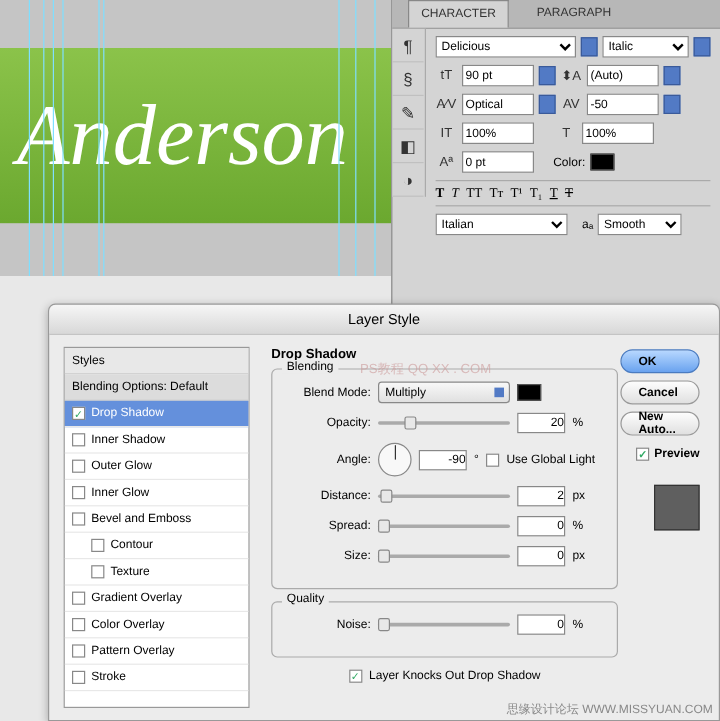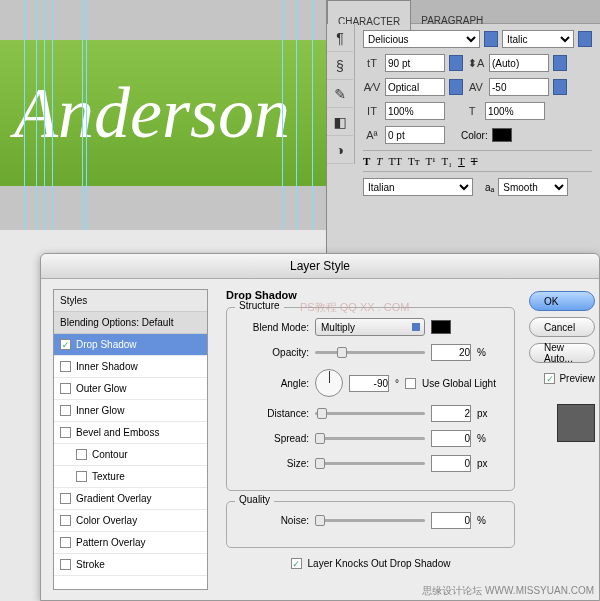--- a/index.html
+++ b/index.html
@@ -5,21 +5,21 @@
 * { box-sizing: border-box; margin: 0; padding: 0; }
 body { font-family: "Lucida Grande", Arial, sans-serif; font-size: 11px; background: #e8e8e8; width: 600px; height: 601px; overflow: hidden; position: relative; }
 
 .canvas-area { position: absolute; top: 0; left: 0; width: 326px; height: 230px; background: #c5c5c5; }
 .green-box { position: absolute; top: 40px; left: 0; width: 326px; height: 146px; background: linear-gradient(#8bc34a, #6ba82f); display: flex; align-items: center; }
 .green-text { color: #fff; font-style: italic; font-size: 72px; font-family: Georgia, serif; padding-left: 14px; }
 .guide { position: absolute; top: 0; bottom: 0; width: 1px; background: #7fdfff; }
 
 .char-panel { position: absolute; top: 0; right: 0; width: 274px; height: 270px; background: #d4d4d4; border-left: 1px solid #888; }
 .char-tabs { background: #b7b7b7; height: 24px; display: flex; border-bottom: 1px solid #999; }
-.char-tab { padding: 15px 10px; font-size: 10px; color: #333; cursor: pointer; }
+.char-tab { padding: 5px 10px; font-size: 10px; color: #333; cursor: pointer; margin-left: 13px; }
 .char-tab.active { background: #d4d4d4; border: 1px solid #888; border-bottom: none; }
 .char-body { padding: 6px 8px; }
 .char-row { display: flex; align-items: center; gap: 4px; margin-bottom: 6px; }
 .char-select { flex: 1; height: 18px; font-size: 10px; border: 1px solid #888; background: #fff; }
 .char-input { width: 60px; height: 18px; border: 1px solid #888; font-size: 10px; padding: 0 2px; }
 .char-icon { width: 18px; height: 18px; display: inline-flex; align-items: center; justify-content: center; font-size: 11px; color: #333; }
 .tool-col { position: absolute; top: 24px; left: 0; width: 28px; background: #d4d4d4; border-right: 1px solid #aaa; }
 .tool-btn { width: 26px; height: 28px; display: flex; align-items: center; justify-content: center; font-size: 14px; color: #333; border-bottom: 1px solid #c0c0c0; }
 .text-styles { display: flex; gap: 6px; padding: 4px 0; border-top: 1px solid #aaa; border-bottom: 1px solid #aaa; margin: 6px 0; }
 .ts-btn { font-size: 11px; font-family: serif; }
@@ -46,21 +46,21 @@
 .slider-thumb { position: absolute; top: -4px; width: 10px; height: 11px; background: #e8e8e8; border: 1px solid #888; border-radius: 2px; }
 .num-input { width: 40px; height: 17px; border: 1px solid #888; font-size: 10px; text-align: right; }
 .unit { font-size: 10px; }
 .combo { height: 18px; border: 1px solid #888; background: #fff linear-gradient(#f8f8f8,#e0e0e0); padding: 0 18px 0 5px; font-size: 10px; display: inline-flex; align-items: center; position: relative; border-radius: 3px; }
 .combo::after { content: ""; position: absolute; right: 4px; top: 4px; width: 8px; height: 8px; background: #527ac5; }
 .angle-dial { width: 28px; height: 28px; border: 1px solid #888; border-radius: 50%; background: #f8f8f8; position: relative; }
 .angle-dial::after { content: ""; position: absolute; top: 50%; left: 50%; width: 1px; height: 12px; background: #333; transform-origin: top; transform: rotate(180deg); }
 .contour-sw { width: 34px; height: 28px; border: 1px solid #888; background: linear-gradient(135deg,#fff 0%,#fff 49%,#666 50%,#666 100%); }
 .mac-btn { height: 20px; padding: 0 14px; border: 1px solid #999; border-radius: 11px; background: linear-gradient(#fdfdfd,#e0e0e0); font-size: 10px; display: inline-flex; align-items: center; }
 
-.ls-right { width: 72px; padding: 12px 4px 0 0; display: flex; flex-direction: column; gap: 6px; align-items: flex-end; }
+.ls-right { width: 72px; padding: 12px 16px 0 0; display: flex; flex-direction: column; gap: 6px; align-items: flex-end; font-weight: bold; }
 .ok-btn { background: linear-gradient(#b8d8ff,#6aa3ef); border: 1px solid #4a7bc0; width: 66px; }
 .prev-sw { width: 38px; height: 38px; background: #5f5f5f; border: 1px solid #333; margin-top: 6px; }
 
 .watermark { position: absolute; bottom: 3px; right: 6px; font-size: 10px; color: #888; }
 .wm-center { position: absolute; top: 300px; left: 300px; color: #c99; font-size: 11px; opacity: .6; pointer-events: none; }
 </style>
 </head>
 <body>
 
 <div class="canvas-area">
@@ -195,21 +195,21 @@
             <span class="chk"></span>
             <span>Stroke</span>
           </div>
         </div>
     </div>
 
     <div class="ls-mid">
       <div style="font-size:11px;font-weight:bold;margin-bottom:6px">Drop Shadow</div>
 
       <div class="group">
-        <span class="group-title">Structure</span>
+        <span class="group-title">Blending</span>
         <div class="row">
           <span class="lbl">Blend Mode:</span>
           <span class="combo" style="width:110px">Multiply</span>
           <span class="color-swatch"></span>
         </div>
         <div class="row">
           <span class="lbl">Opacity:</span>
           <div class="slider">
               <div class="slider-thumb" style="left:20%"></div>
             </div>

